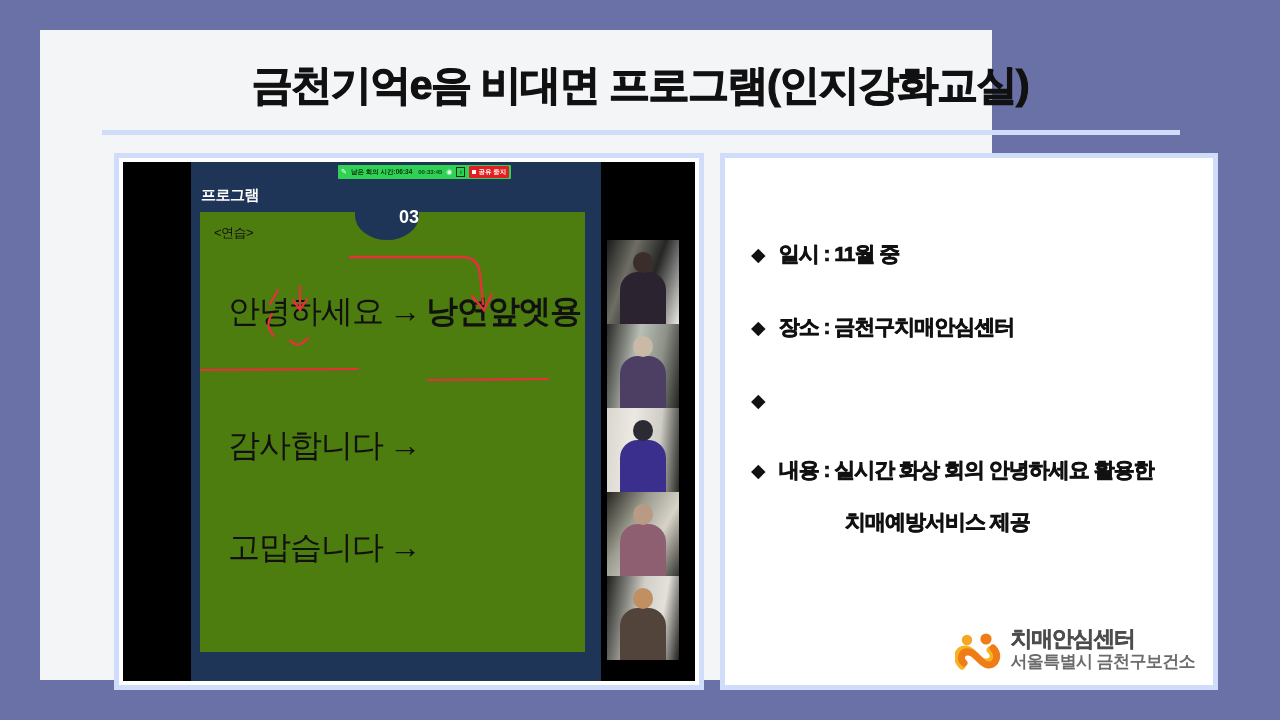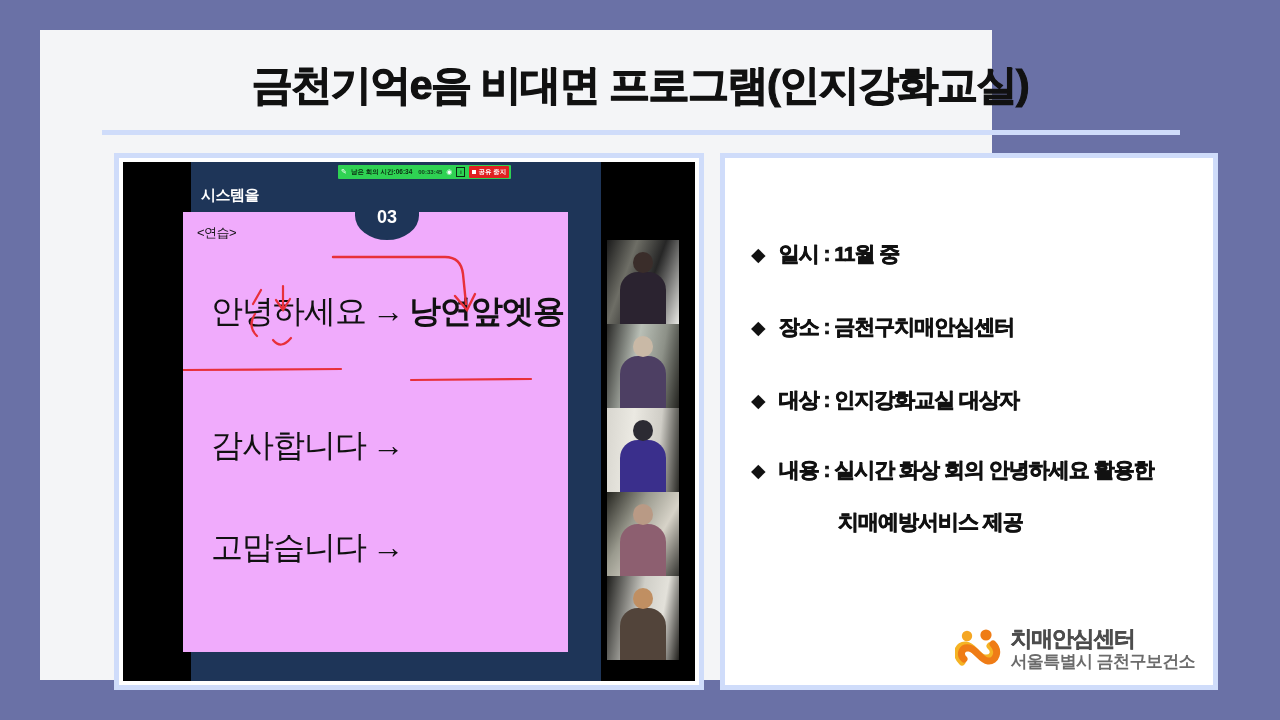--- a/index.html
+++ b/index.html
@@ -141,41 +141,41 @@
     top: 24px;
     color: #ffffff;
     font-size: 15px;
     font-weight: 700;
     letter-spacing: -0.5px;
     z-index: 4;
   }
   
   #board {
     position: absolute;
-    left: 60px;
+    left: 77px;
     top: 50px;
     width: 385px;
     height: 440px;
-    background: #f0abfc;
+    background: #4d7c0f;
     z-index: 2;
   }
   
   #chapter-badge {
     position: absolute;
     left: 232px;
     top: 42px;
     width: 64px;
     height: 36px;
     background: #1e3558;
     border-bottom-left-radius: 34px 26px;
     border-bottom-right-radius: 34px 26px;
     color: #ffffff;
     font-size: 18px;
     font-weight: 800;
-    text-align: center;
+    text-align: right;
     line-height: 26px;
     z-index: 5;
   }
   #board-exercise {
     position: absolute;
     left: 14px;
     top: 12px;
     font-size: 13px;
     color: #111111;
     letter-spacing: -0.5px;
@@ -280,37 +280,37 @@
     letter-spacing: -1px;
     -webkit-text-stroke: 0.7px #111111;
     line-height: 1.15;
   }
   #bullet-0 { top: 84px; }
   #bullet-1 { top: 157px; }
   #bullet-2 { top: 230px; }
   #bullet-3 { top: 300px; }
   #bullet-3-cont {
     position: absolute;
-    left: 113px;
+    left: 120px;
     top: 350px;
     font-size: 21px;
     font-weight: 900;
     color: #111111;
     letter-spacing: -1px;
     -webkit-text-stroke: 0.7px #111111;
     white-space: nowrap;
   }
 
   
   #logo {
     position: absolute;
     right: 18px;
     bottom: 14px;
     display: flex;
-    align-items: flex-start;
+    align-items: flex-end;
     gap: 9px;
   }
   #logo-text {
     display: flex;
     flex-direction: column;
     line-height: 1.05;
   }
   #logo-name {
     font-size: 22px;
     font-weight: 900;
@@ -344,21 +344,21 @@
         <span class="tb-timer"><span>남은 회의 시간:</span><span>06:34</span></span>
         <span class="tb-elapsed">00:33:45</span>
         <span class="tb-ico">◉</span>
         <span class="tb-mini">i</span>
         <span id="stop-share-btn">
           <span class="sq"></span>
           <span>공유 중지</span>
         </span>
       </div>
 
-      <div id="slide-label">시스템을</div>
+      <div id="slide-label">프로그램</div>
 
       <div id="board">
         <div id="board-exercise">&lt;연습&gt;</div>
 
         <div class="board-row" id="board-row-0">
           <span>안녕하세요</span><span class="arrow">→</span><span class="answer">낭연앞엣용</span>
         </div>
         <div class="board-row" id="board-row-2">
           <span>고맙습니다</span><span class="arrow">→</span>
         </div>
@@ -419,21 +419,20 @@
       <span class="btxt">일시 : 11월 중</span>
     </div>
 
     <div class="bullet-row" id="bullet-1">
       <span class="dia">◆</span>
       <span class="btxt">장소 : 금천구치매안심센터</span>
     </div>
 
     <div class="bullet-row" id="bullet-2">
       <span class="dia">◆</span>
-      <span class="btxt">대상 : 인지강화교실 대상자</span>
     </div>
 
     <div class="bullet-row" id="bullet-3">
       <span class="dia">◆</span>
       <span class="btxt">내용 : 실시간 화상 회의 안녕하세요 활용한</span>
     </div>
 
     <div id="bullet-3-cont">치매예방서비스 제공</div>
 
     <div id="logo">

